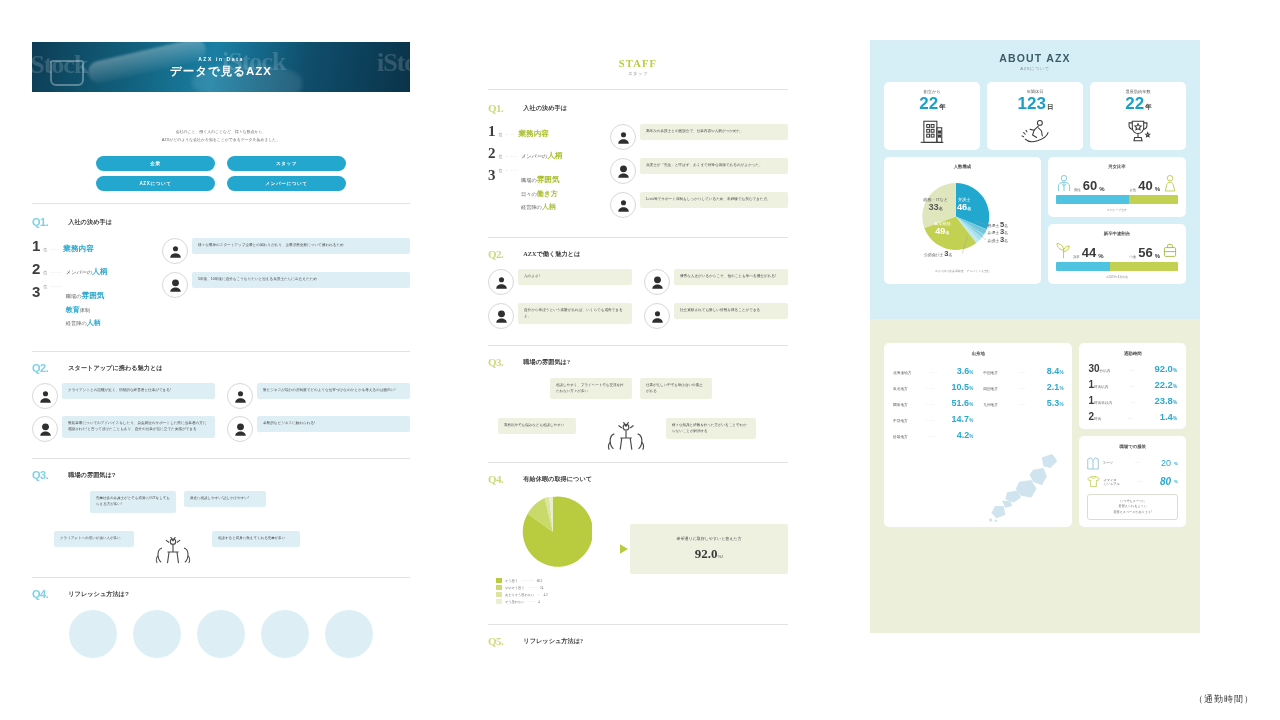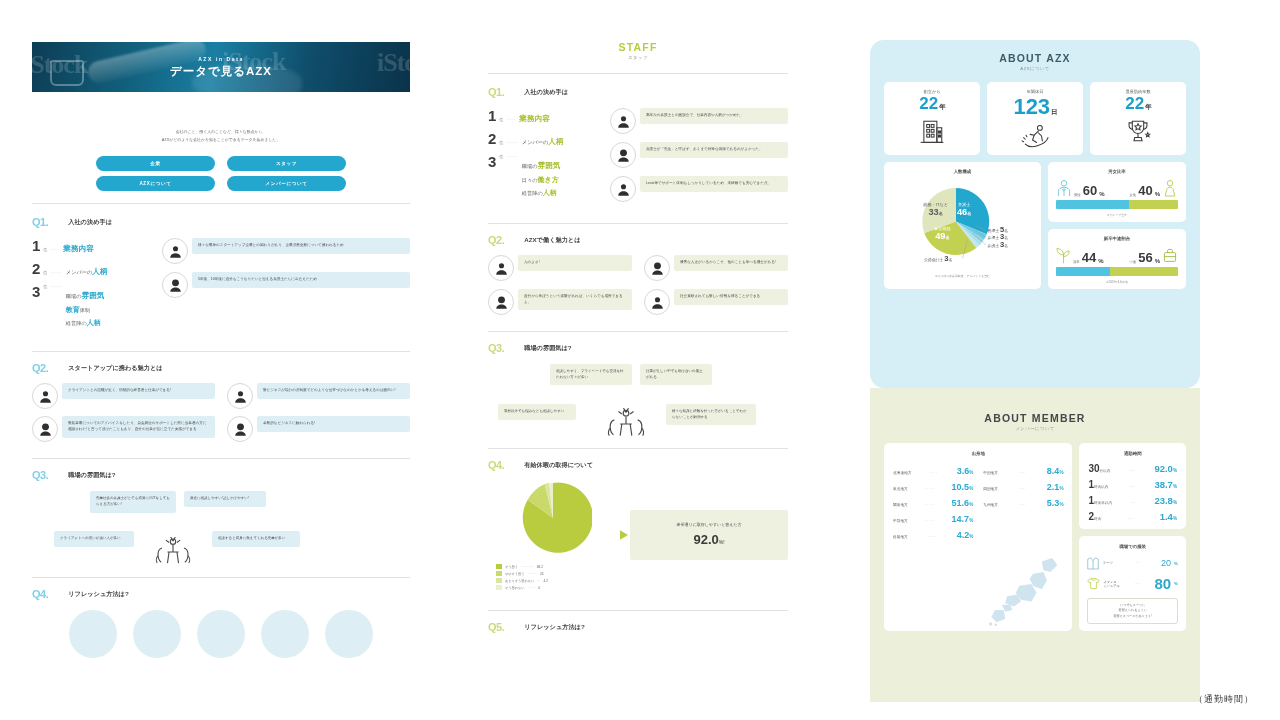--- a/index.html
+++ b/index.html
@@ -69,21 +69,21 @@
   .hero-txt .b { font-size:11.5px; color:#fff; font-weight:bold; letter-spacing:1px; margin-top:2px; }
 
   .lead { text-align:center; font-size:3.9px; color:#6a6a6a; line-height:2.1; margin-top:36px; }
   .navgrid { display:grid; grid-template-columns:1fr 1fr; gap:5px 12px;
              width:250px; margin:12px auto 0; }
   .navbtn { background:#23a7cf; color:#fff; border-radius:20px; height:15px;
             display:flex;align-items:center;justify-content:center;
             font-size:4.6px; font-weight:bold; letter-spacing:.6px; cursor:pointer; }
 
   
-  #col2 { left:488px; top:33px; width:300px; height:660px; }
+  #col2 { left:488px; top:50px; width:300px; height:660px;font-family:Liberation Serif, serif; }
 
   
   #col3 { left:870px; top:40px; width:330px; height:662px; }
   .panel-blue { background:#d6eef5; padding:12px 14px 18px; }
   .panel-green{ background:#ecefd9; padding:12px 14px 18px; }
   .card { background:#fff; border-radius:5px; }
   .statcard { flex:1; display:flex; flex-direction:column; align-items:center;
               padding:7px 2px 6px; }
   .statcard .t { font-size:4.2px; color:#555; }
   .statcard .v { font-size:17px; font-weight:bold; color:#1b9fc9; line-height:1.1; margin-top:1px; }
@@ -482,21 +482,21 @@
     <div class="divider" style="margin-top:20px;"></div>
 
     <div class="qhead" style="margin-top:10px;">
       <span class="qnum" style="color:#cdd97a;">Q5.</span>
       <span class="qtxt">リフレッシュ方法は?</span>
     </div>
   </div>
 
   <div class="col" id="col3">
 
-    <div class="panel-blue" style="height:348px;border-radius:14px;">
+    <div class="panel-blue" style="height:279px;">
       <div class="sec-title">
         <div class="en" style="color:#3b5c66;">ABOUT AZX</div>
         <div class="jp">AZXについて</div>
       </div>
 
       <div style="display:flex; gap:7px; margin-top:11px;">
         <div class="card statcard">
           <div class="t">創立から</div>
           <div class="v"><span style="font-size:17px;color:#1b9fc9;">22</span><span>年</span></div>
           <svg width="28" height="26" viewBox="0 0 34 32" fill="none" stroke="#3b3b3b" stroke-width="1.3">
@@ -508,21 +508,21 @@
               <rect x="16" y="14" width="3.5" height="3.5"></rect>
             <rect x="10.5" y="20" width="3.5" height="3.5"></rect>
               <rect x="16" y="20" width="3.5" height="3.5"></rect>
             <rect x="25" y="16" width="2.5" height="2.5"></rect>
               <rect x="25" y="21" width="2.5" height="2.5"></rect>
             <path d="M3 30h28"></path>
           </svg>
         </div>
         <div class="card statcard">
           <div class="t">年間休日</div>
-          <div class="v"><span style="font-size:22px;color:#1b9fc9;">123</span><span>日</span></div>
+          <div class="v"><span style="font-size:17px;color:#1b9fc9;">123</span><span>日</span></div>
           <svg width="30" height="26" viewBox="0 0 36 32" fill="none" stroke="#3b3b3b" stroke-width="1.3" stroke-linecap="round">
             <circle cx="24" cy="6" r="3"></circle>
             <path d="M22 10l-5 5-5-1"></path>
               <path d="M22 12l4 4 1 6"></path>
             <path d="M17 15l-2 6 5 3"></path>
             <path d="M6 26c3 3 9 4 15 2s12-6 13-10"></path>
             <path d="M4 18l2 2M2 22l2 1M7 15l1 2"></path>
           </svg>
         </div>
         <div class="card statcard">
@@ -642,24 +642,20 @@
               <div class="a" style="width:44%;"></div>
               <div class="b" style="width:56%;"></div>
             </div>
             <div class="foot">※2023年4月時点</div>
           </div>
         </div>
       </div>
     </div>
 
     <div class="panel-green" style="height:314px;">
-      <div class="sec-title" style="margin-top:12px;">
-        <div class="en" style="color:#44484a;">ABOUT MEMBER</div>
-        <div class="jp">メンバーについて</div>
-      </div>
 
       <div style="display:flex; gap:7px; margin-top:12px;">
 
         <div class="card" style="flex:1.6; padding:8px 9px 6px; position:relative;">
           <div class="minihead">出身地</div>
           <div style="display:flex; gap:10px; margin-top:10px;">
             <div style="flex:1;">
               <div class="mrow">
                 <span class="k">北海道地方</span>
                 <span class="d">····</span>
@@ -721,21 +717,21 @@
             <div class="minihead">通勤時間</div>
             <div style="margin-top:7px;">
               <div class="crow">
                 <span class="big"><span>30</span><i>分以内</i></span>
                 <span class="d" style="font-size:3.4px;color:#c1c1c1;flex:1;text-align:center;">·····</span>
                 <span class="p" style="font-size:9.5px;font-weight:bold;color:#2ba9cf;"><span>92.0</span><i style="font-style:normal;font-size:4.6px;">%</i></span>
               </div>
               <div class="crow">
                 <span class="big"><span>1</span><i>時間以内</i></span>
                 <span class="d" style="font-size:3.4px;color:#c1c1c1;flex:1;text-align:center;">·····</span>
-                <span class="p" style="font-size:9.5px;font-weight:bold;color:#2ba9cf;"><span>38.7</span><i style="font-style:normal;font-size:4.6px;">%</i></span>
+                <span class="p" style="font-size:9.5px;font-weight:bold;color:#2ba9cf;"><span>22.2</span><i style="font-style:normal;font-size:4.6px;">%</i></span>
               </div>
               <div class="crow">
                 <span class="big"><span>1</span><i>時間半以内</i></span>
                 <span class="d" style="font-size:3.4px;color:#c1c1c1;flex:1;text-align:center;">····</span>
                 <span class="p" style="font-size:9.5px;font-weight:bold;color:#2ba9cf;"><span>23.8</span><i style="font-style:normal;font-size:4.6px;">%</i></span>
               </div>
               <div class="crow" style="margin-bottom:0;">
                 <span class="big"><span>2</span><i>時間</i></span>
                 <span class="d" style="font-size:3.4px;color:#c1c1c1;flex:1;text-align:center;">·····</span>
                 <span class="p" style="font-size:9.5px;font-weight:bold;color:#2ba9cf;"><span>1.4</span><i style="font-style:normal;font-size:4.6px;">%</i></span>
@@ -757,21 +753,21 @@
                   <i style="font-style:normal;font-size:4.4px;color:#2ba9cf;font-weight:bold;">%</i>
               </div>
               <div style="display:flex;align-items:center;gap:3px;">
                 <svg width="13" height="13" viewBox="0 0 18 16" fill="none" stroke="#b9cc3f" stroke-width="1">
                   <path d="M6 1 L1 4 L3 7 L5 6 V15 H13 V6 L15 7 L17 4 L12 1 Z"></path>
                     <path d="M6 1c0 1.6 1.4 2.6 3 2.6S12 2.6 12 1"></path>
                 </svg>
                 <span style="font-size:3.2px;color:#555;line-height:1.25;white-space:pre-line;">オフィス
 カジュアル</span>
                 <span style="flex:1;text-align:center;font-size:3.4px;color:#c1c1c1;">·····</span>
-                <span style="font-size:15px;font-weight:bold;color:#2ba9cf;">80</span>
+                <span style="font-size:10px;font-weight:bold;color:#2ba9cf;font-style:italic;">80</span>
                   <i style="font-style:normal;font-size:4.4px;color:#2ba9cf;font-weight:bold;">%</i>
               </div>
             </div>
             <div class="note" style="margin-top:6px;">
               <div>いつでもスーツに</div>
               <div>着替えられるように</div>
               <div>着替えスペースがあります!</div>
             </div>
           </div>
         </div>

